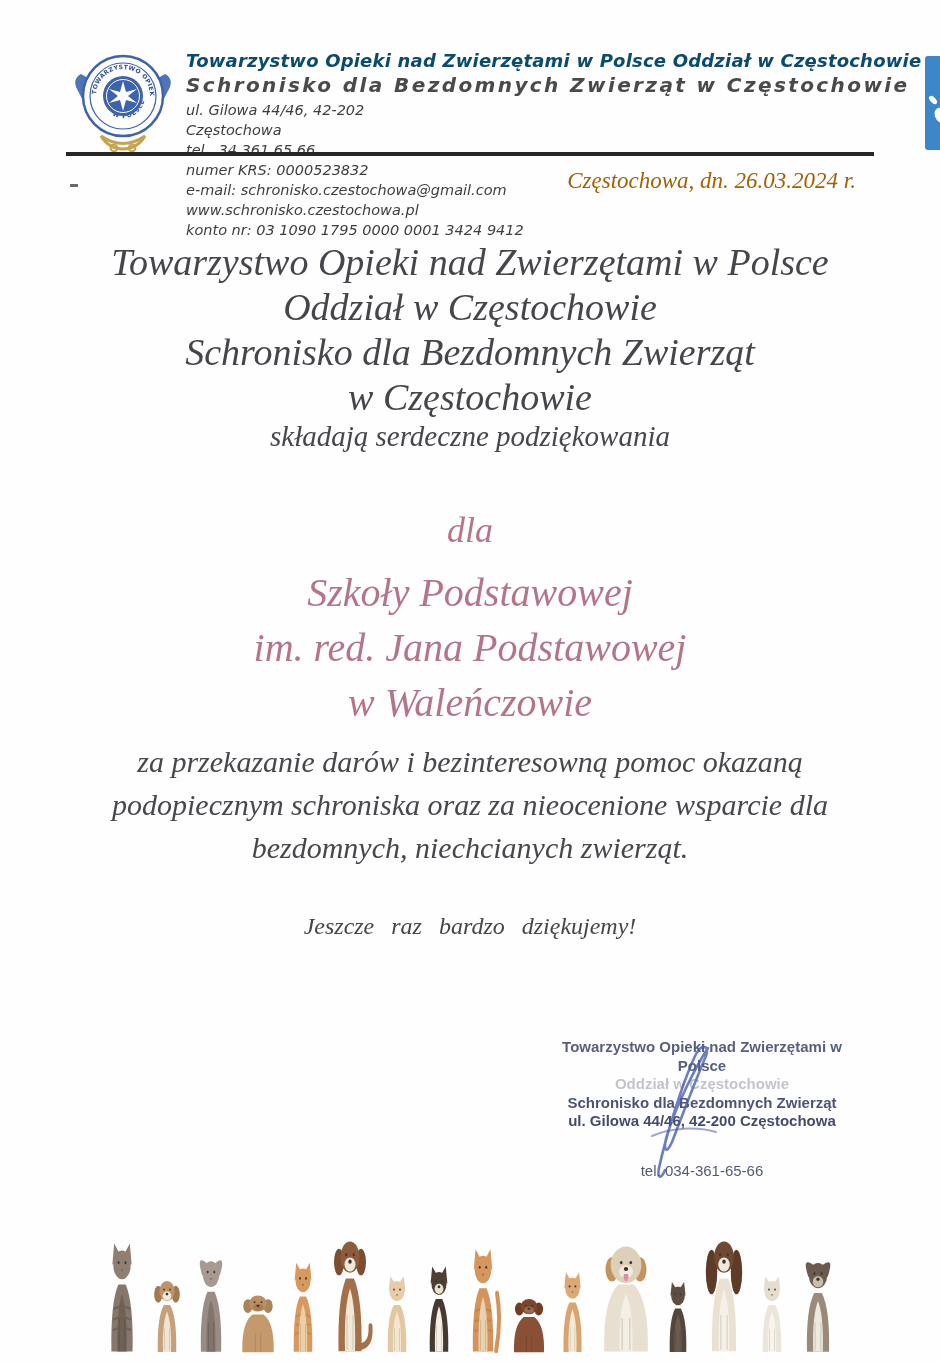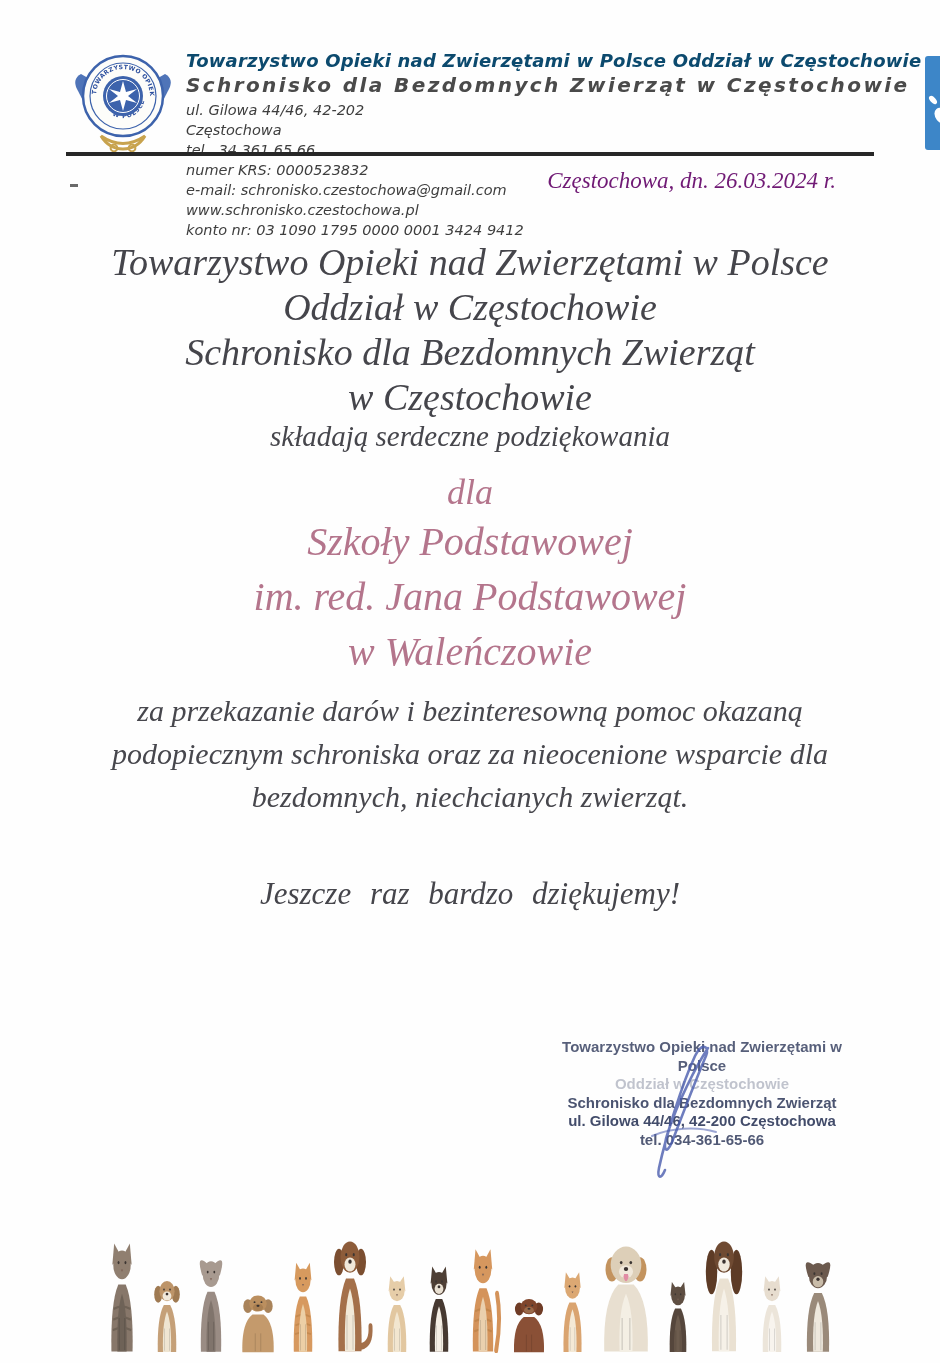--- a/index.html
+++ b/index.html
@@ -13,41 +13,41 @@
   .h1{font-size:18px;font-weight:bold;font-style:italic;color:#0c4a6e;letter-spacing:.2px;white-space:nowrap;}
   .h2{font-size:20px;font-weight:bold;font-style:italic;color:#4a4a4a;letter-spacing:2.4px;margin-top:2px;white-space:nowrap;}
   .contact{display:flex;margin-top:3px;font-size:14.5px;font-style:italic;color:#3e3e3e;line-height:1.38;flex-direction:column;}
   .ccol1{width:268px;}
   .pre{white-space:pre-wrap;}
   .paw{width:100px;height:94px;margin-top:12px;flex:0 0 auto;}
   .divider{position:absolute;left:66px;right:66px;top:152px;border-top:4.5px solid #272727;}
   .artifact{position:absolute;left:70px;top:184px;width:8px;height:3px;background:#6a6a6a;}
 
   
-  .date{position:absolute;top:168px;right:104px;font-style:italic;font-size:23px;color:#701a75;}
+  .date{position:absolute;top:168px;right:84px;font-style:italic;font-size:23px;color:#a16207;}
 
   
   .letter{position:absolute;left:0;right:0;top:240px;text-align:center;font-style:italic;}
   .org{font-size:38px;line-height:45px;color:#45454b;}
   .oraz{font-size:35px;line-height:45px;color:#45454b;}
   .intro{font-size:29px;color:#46464c;}
-  .dla{margin-top:18px;font-size:36px;color:#b4758c;}
-  .recipient{font-size:40px;line-height:55px;color:#b4758c;margin-top:1px;}
+  .dla{margin-top:56px;font-size:36px;color:#b4758c;}
+  .recipient{font-size:40px;line-height:55px;color:#b4758c;margin-top:14px;}
   .bodypar{margin:10px auto 3px;width:812px;font-size:30px;line-height:43px;color:#47474d;}
-  .closing{margin-top:58px;font-size:31px;color:#45454b;word-spacing:11px;}
+  .closing{margin-top:44px;font-size:24px;color:#45454b;word-spacing:11px;}
 
   
   .stamp{position:absolute;left:548px;top:1038px;width:308px;text-align:center;
          font-family:"Liberation Sans","DejaVu Sans",sans-serif;font-weight:bold;
          color:#333d5e;font-size:15px;line-height:18.5px;}
   .stamp .l1{opacity:.82;}
   .stamp .l2{opacity:.30;}
   .stamp .l3{opacity:.88;}
   .stamp .l4{opacity:.92;font-weight:600;}
-  .stamp .l5{opacity:.85;font-weight:700;}
+  .stamp .l5{opacity:.85;font-weight:400;margin-top:31px;}
   .signature{position:absolute;left:612px;top:1040px;width:130px;height:150px;pointer-events:none;}
 
   
   .animals{position:absolute;left:0;right:0;bottom:10px;display:flex;align-items:flex-end;
            justify-content:center;gap:2px;}
   .animals svg{display:block;}
 </style>
 </head>
 <body>
 

